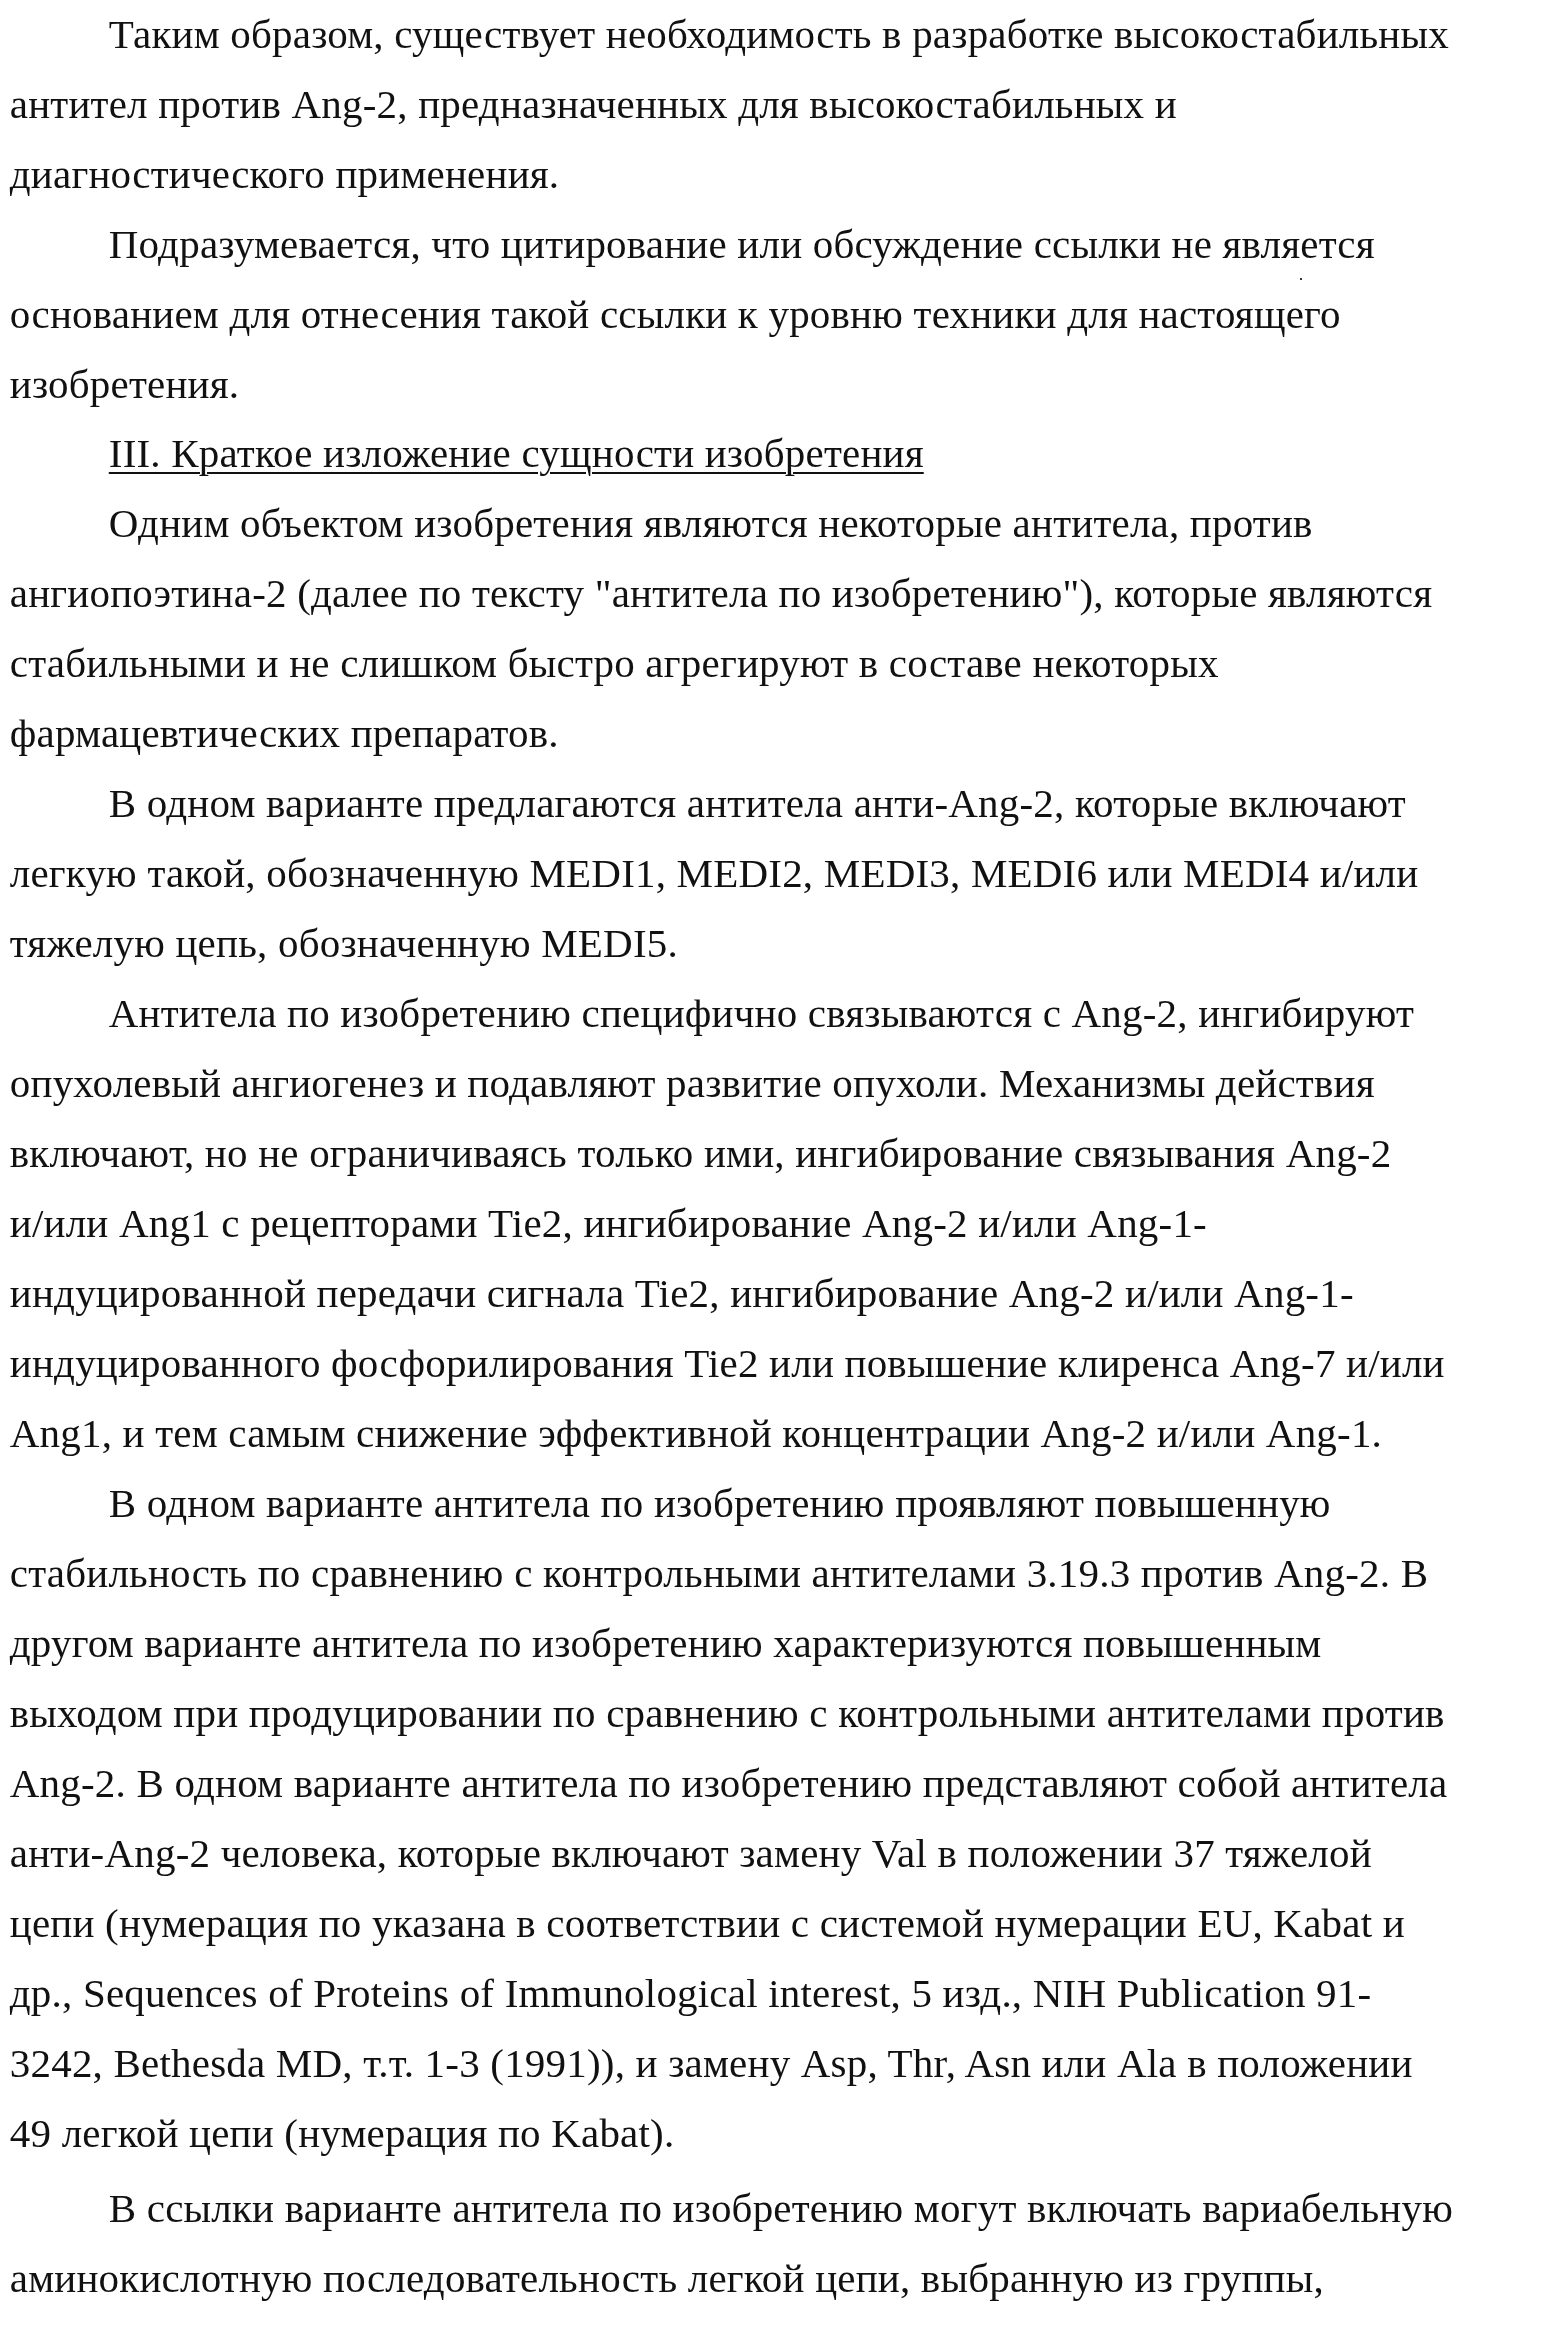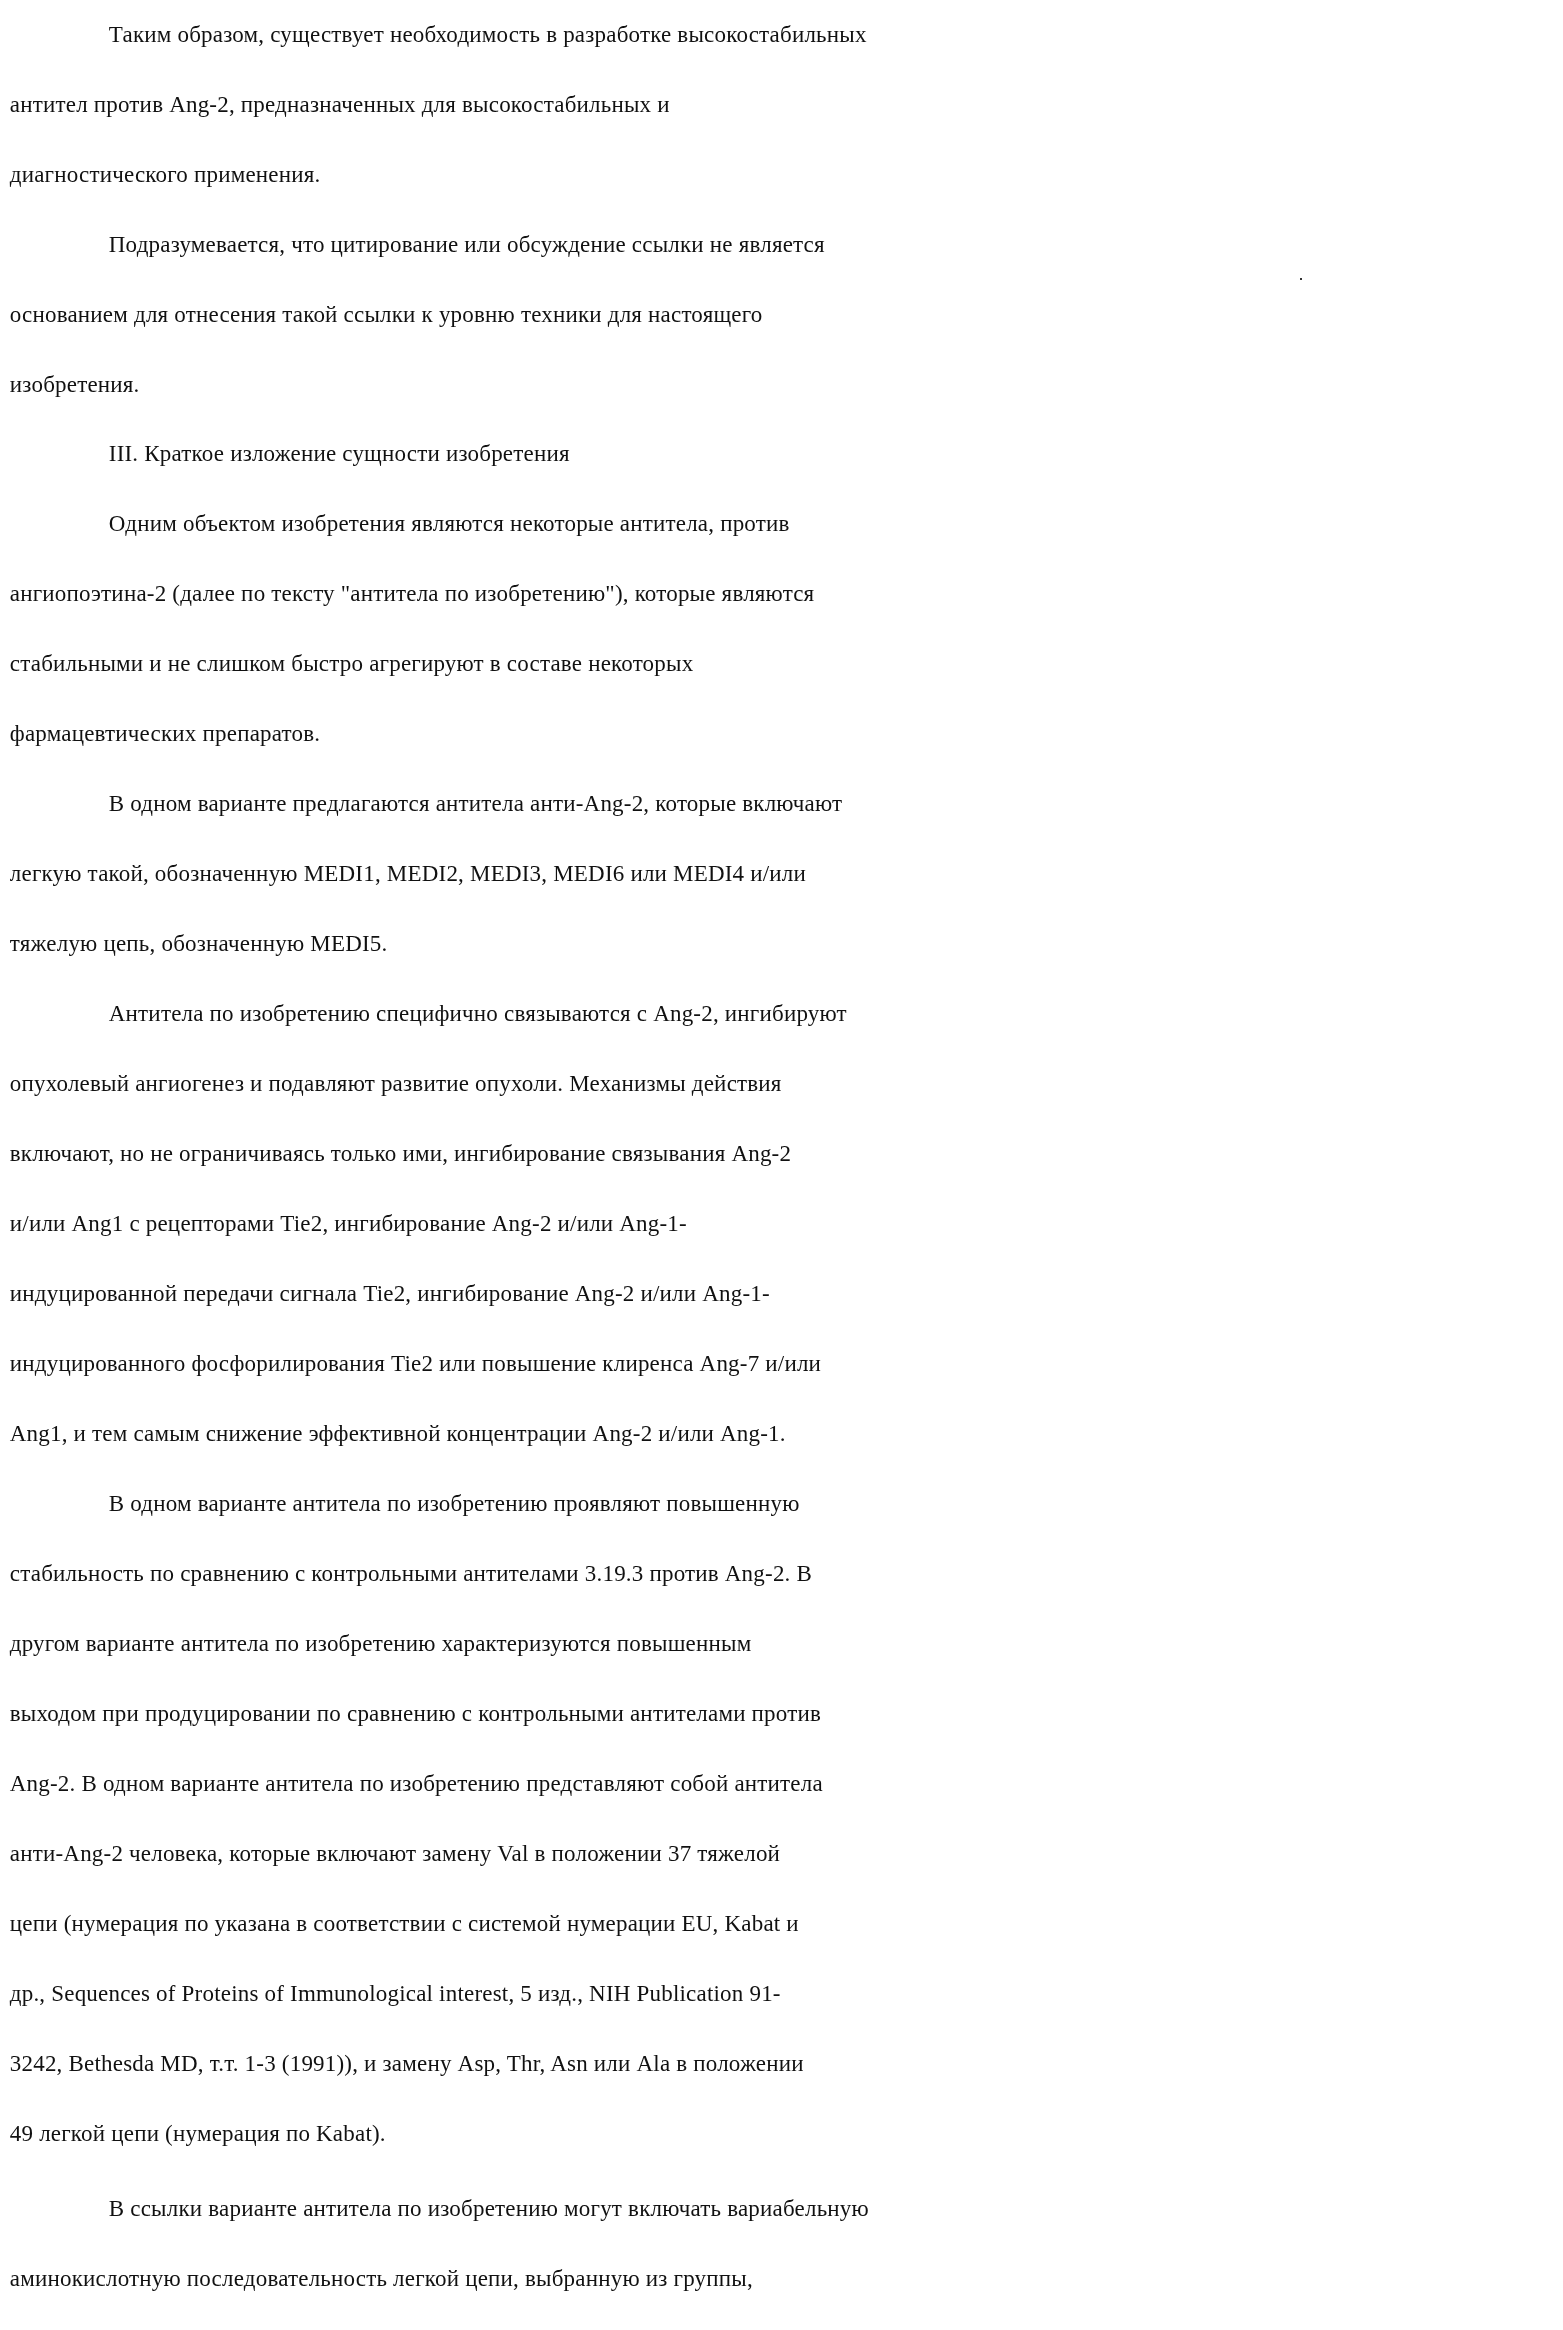--- a/index.html
+++ b/index.html
@@ -18,26 +18,26 @@
     .page {
       position: absolute;
       left: 9.8px;
       top: 0;
       width: 1546px;
     }
     .line {
       position: absolute;
       left: 0;
       white-space: nowrap;
-      font-size: 23px;
+      font-size: 41px;
       line-height: 39px;
       letter-spacing: 0.2px;
     }
     .indent { left: 99px; }
-    .heading { text-underline-offset: 4.9px; text-decoration-thickness: 1.6px; }
+    .heading { text-decoration: underline; text-underline-offset: 4.9px; text-decoration-thickness: 1.6px; }
     .speck {
       position: absolute;
       left: 1290px;
       top: 278px;
       width: 2.4px;
       height: 2.4px;
       background: #333;
     }
   </style>
 </head>

